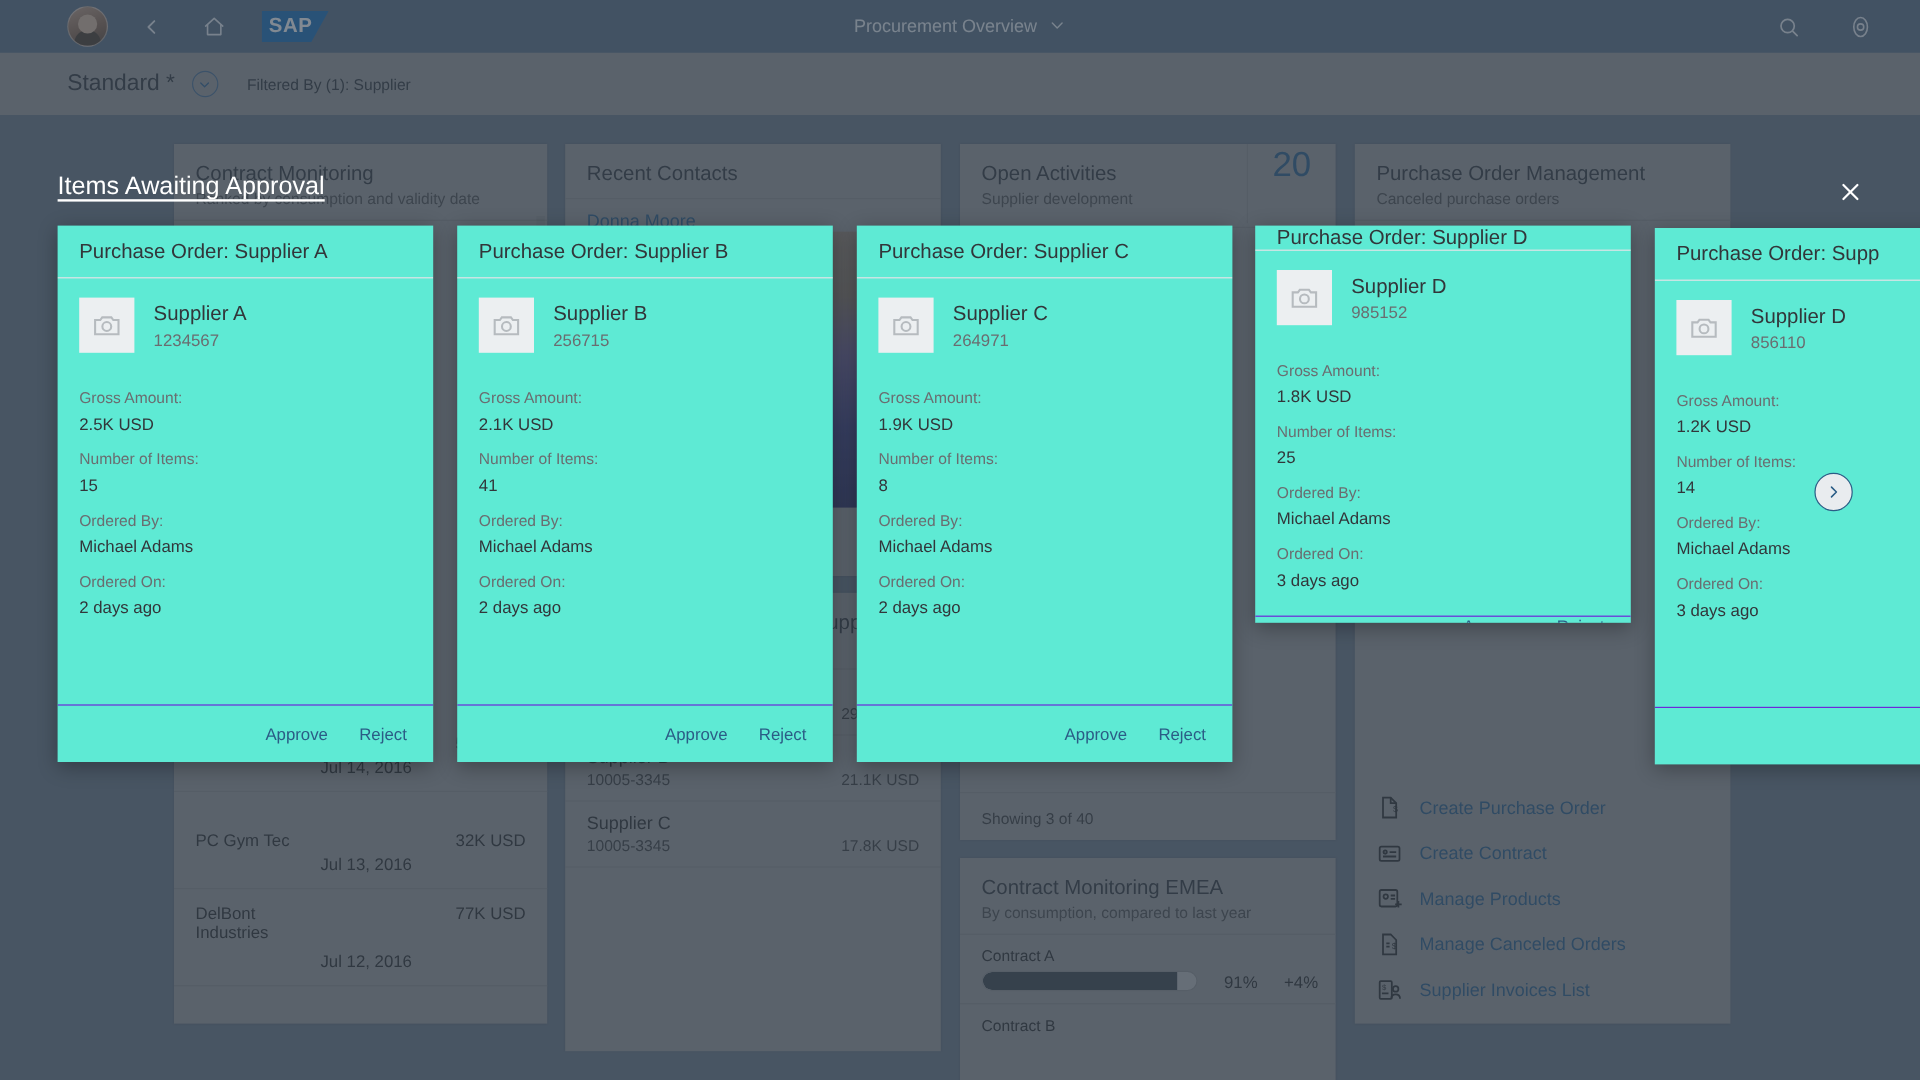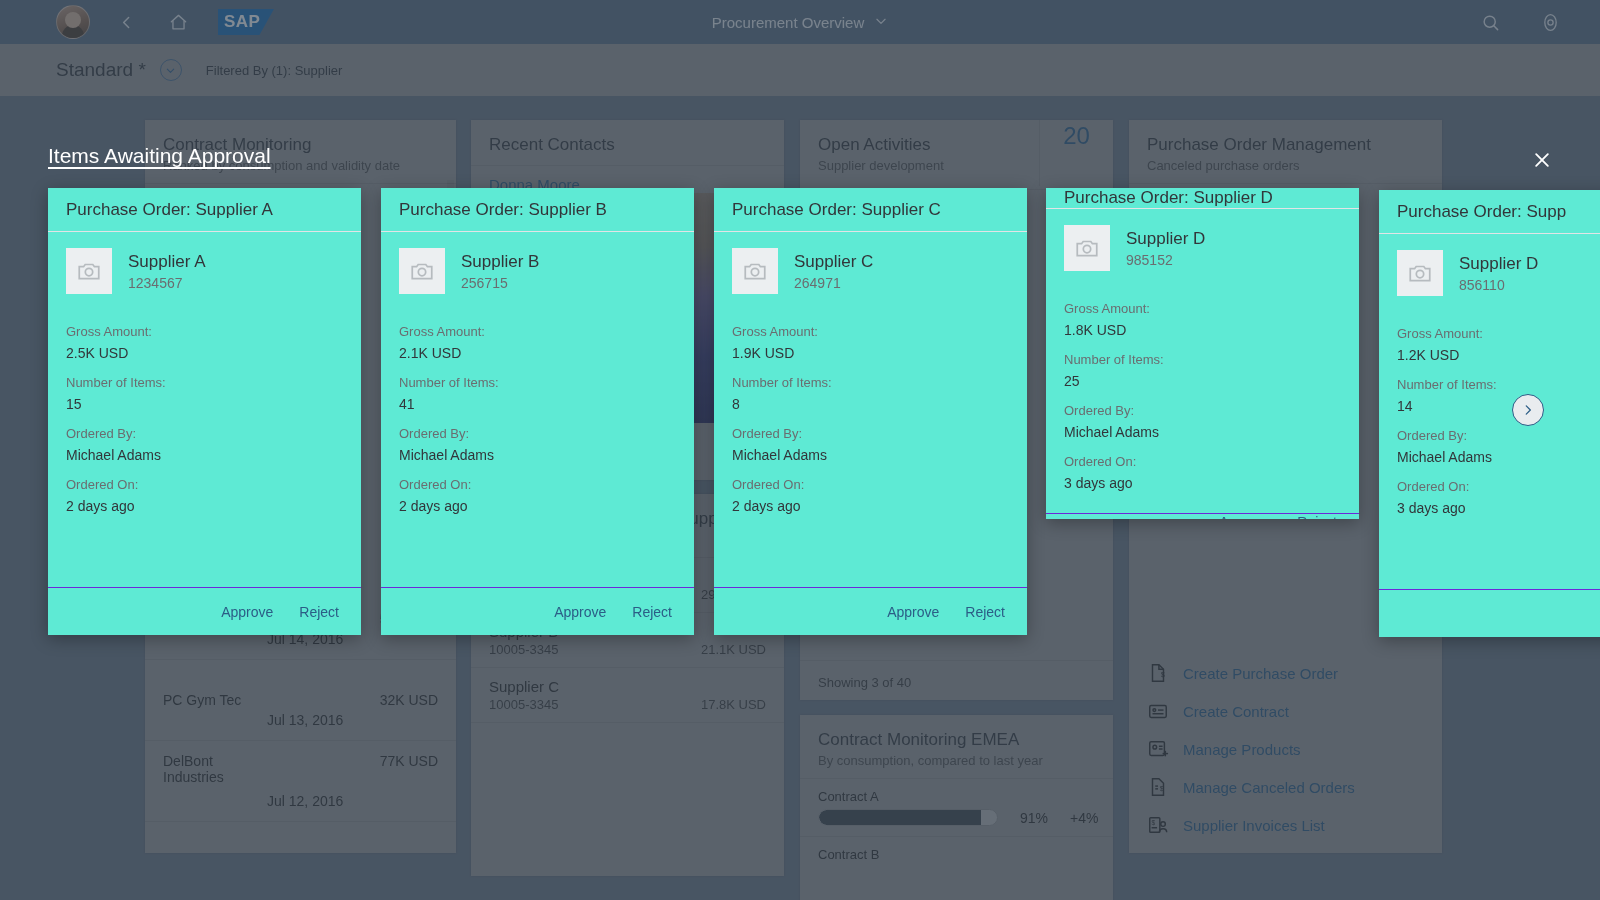--- a/index.html
+++ b/index.html
@@ -107,21 +107,21 @@
   }
   .stack-main { font-size: 15px; color: #2b2b2b; }
   .stack-line { display: flex; justify-content: space-between; margin-top: 2px; }
   .stack-sub { font-size: 13px; color: #3c3c3c; }
 
   .kpi-block {
     position: absolute; right: 0; top: 0; width: 74px; height: 66px;
     border-left: 1px solid #8b8b8b;
     display: flex; flex-direction: column; align-items: center; padding-top: 4px;
   }
-  .kpi-num { font-size: 24px; color: #2b5d86; line-height: 1; }
+  .kpi-num { font-size: 29px; color: #2b5d86; line-height: 1; }
   .kpi-of { font-size: 13px; color: #2b5d86; margin-top: 43px; }
 
   .link-row {
     display: flex; align-items: center; gap: 14px;
     padding: 8px 18px; font-size: 15px; color: #2b5d86; cursor: pointer;
   }
   .link-ico { width: 22px; height: 22px; flex: 0 0 22px; color: #2b2b2b; }
 
   .bar-row { padding: 10px 18px; border-bottom: 1px solid #8b8b8b; }
   .bar-label { font-size: 13px; color: #2b2b2b; margin-bottom: 5px; }

